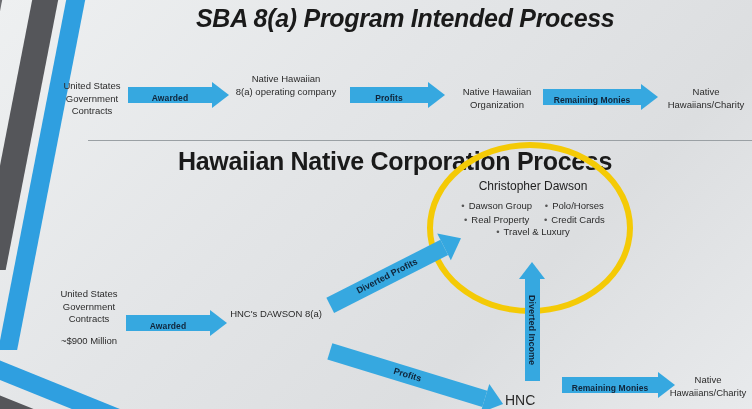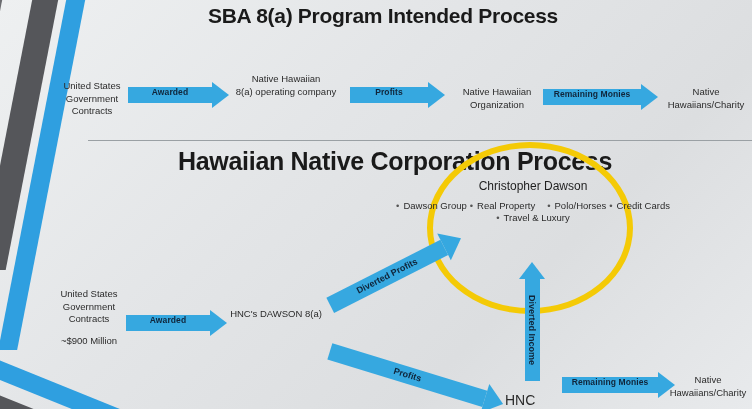--- a/index.html
+++ b/index.html
@@ -53,21 +53,21 @@
   }
 
   
   .title{
     position:absolute;
     font-weight:bold;
     color:#1a1a1a;
     letter-spacing:-0.3px;
     white-space:nowrap;
   }
-  #title-top{left:208px;top:4px;font-size:21px;}
+  #title-top{left:196px;top:4px;font-size:25px;font-style:italic;}
   #title-bottom{left:178px;top:147px;font-size:25px;}
 
   
   .node{
     position:absolute;
     text-align:center;
     color:#2b2b2b;
     font-size:9.5px;
     line-height:12.5px;
     white-space:nowrap;
@@ -75,21 +75,21 @@
   .node .ln{display:block;}
 
   
   .arrowh{
     position:absolute;
     display:flex;align-items:center;
   }
   .arrowh .shaft{
     background:#36a8e0;
     height:16px;
-    display:flex;align-items:flex-start;justify-content:center;
+    display:flex;align-items:flex-end;justify-content:center;
   }
   .arrowh .head{
     width:0;height:0;
     border-top:13px solid transparent;
     border-bottom:13px solid transparent;
     border-left:17px solid #36a8e0;
   }
   .arrowh .lbl{
     color:#10253a;font-weight:bold;font-size:8.5px;
     white-space:nowrap;letter-spacing:.1px;
@@ -142,21 +142,21 @@
   #dawson-block{
     position:absolute;left:443px;top:180px;width:180px;
     text-align:center;color:#1f1f1f;
   }
   #dawson-block .name{
     font-weight:normal;font-size:12px;line-height:12.5px;
   }
   #dawson-block .cols{
     display:flex;justify-content:center;gap:12px;margin-top:7px;
   }
-  #dawson-block .col{display:flex;flex-direction:row;gap:3px;}
+  #dawson-block .col{display:flex;flex-direction:column;gap:3px;}
   #dawson-block li,#dawson-block .bullet{
     list-style:none;font-size:9.5px;white-space:nowrap;color:#2b2b2b;
   }
   #dawson-block .bullet:before{content:"\2022";margin-right:4px;color:#555;}
   #dawson-block .last{margin-top:1px;}
 
   
   #hnc-node{
     position:absolute;left:505px;top:392px;
     font-size:14px;color:#2b2b2b;white-space:nowrap;

